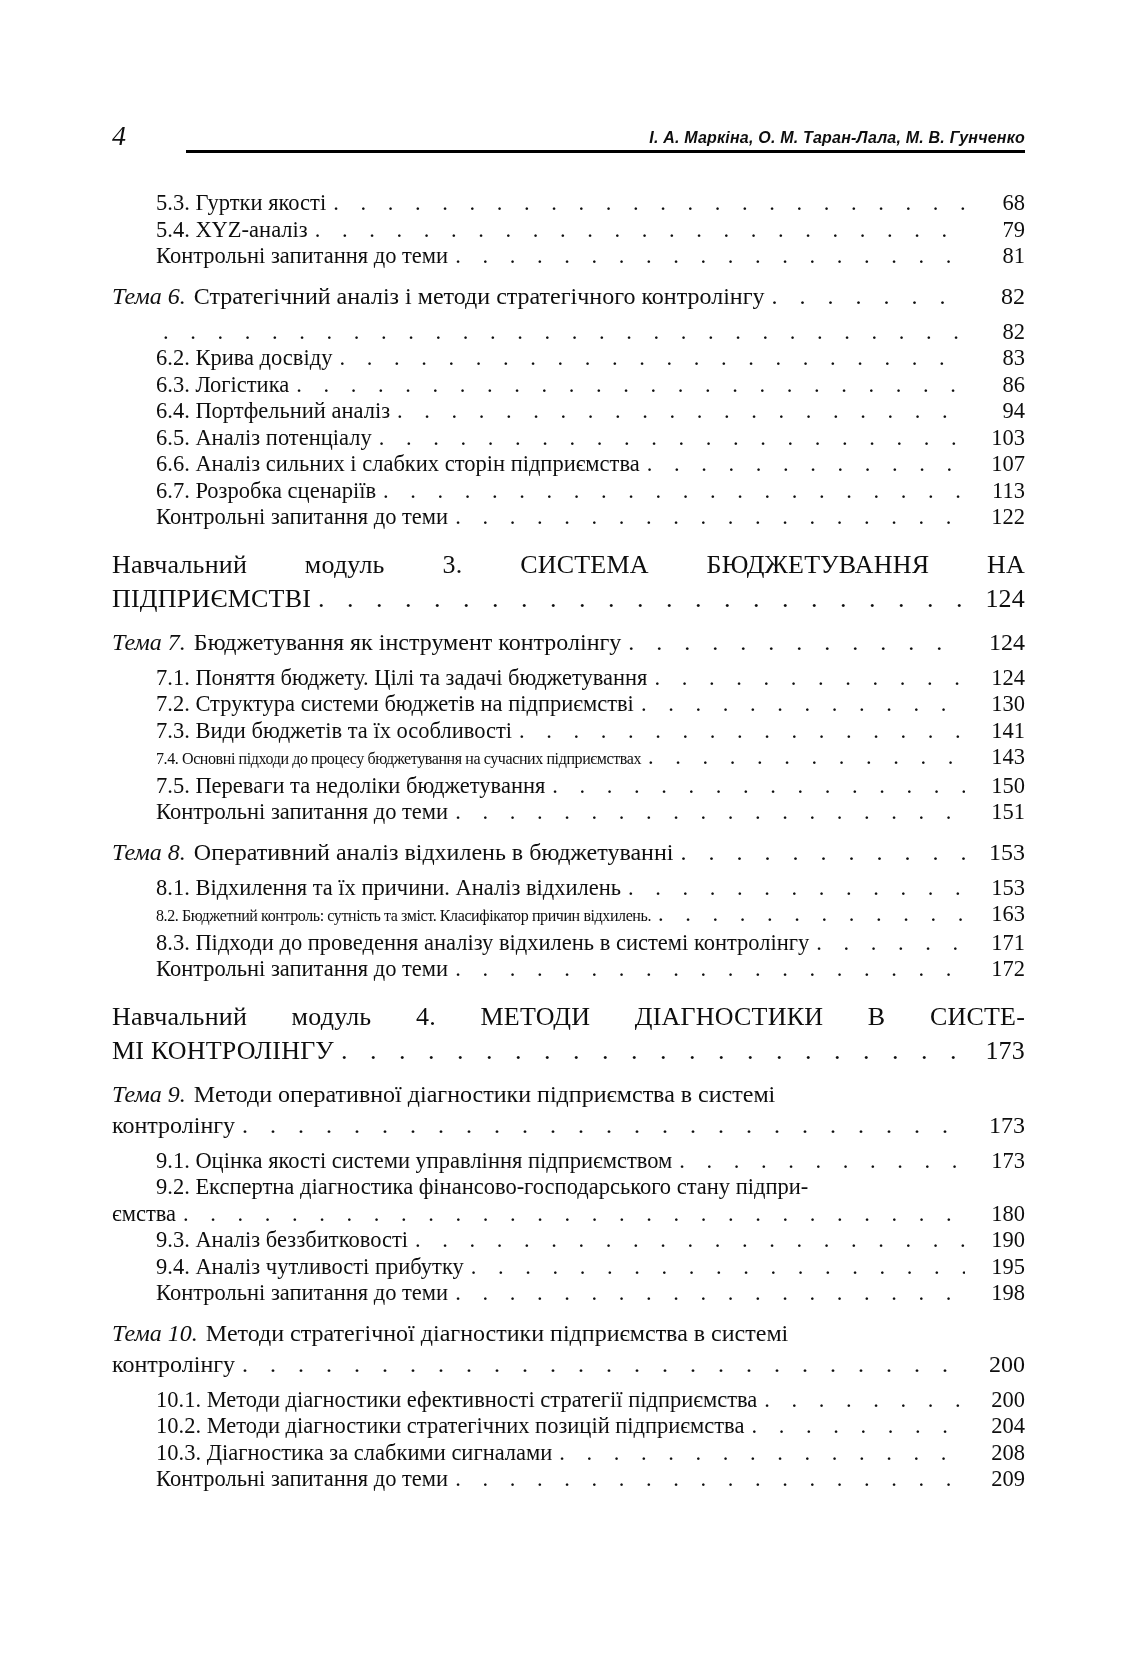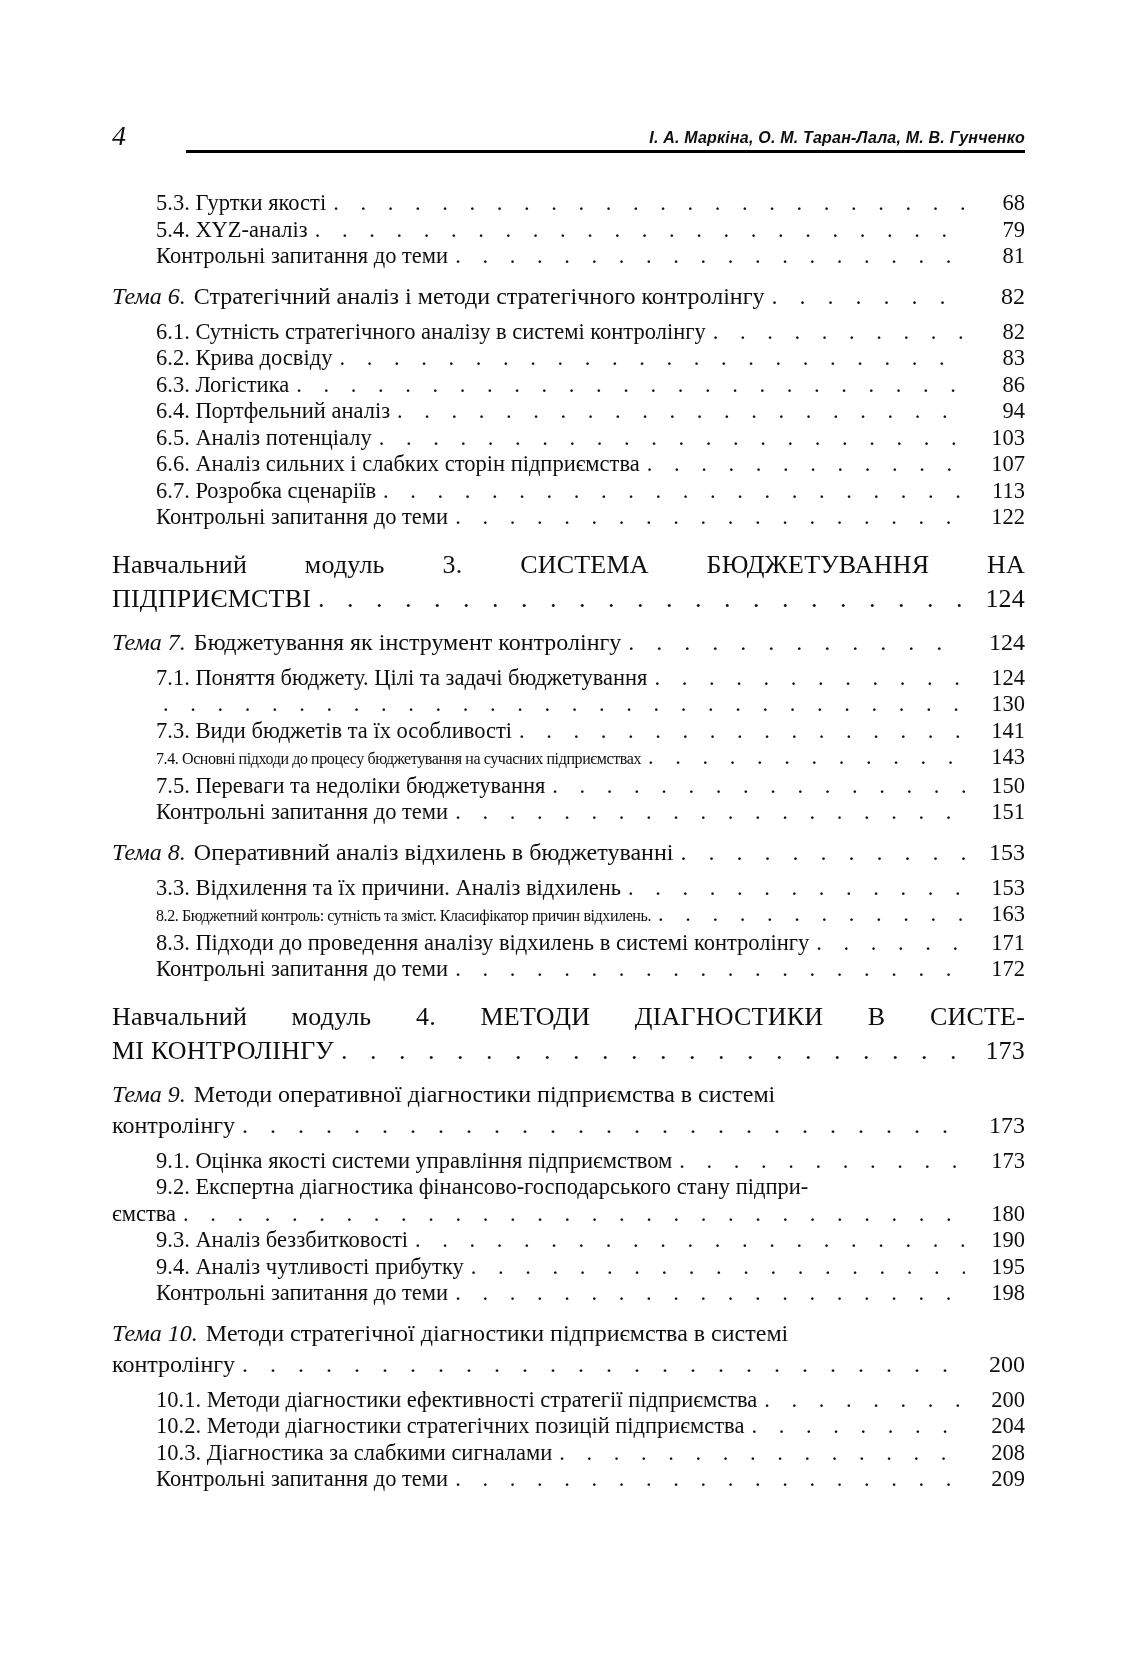--- a/index.html
+++ b/index.html
@@ -86,21 +86,20 @@
         <span class="leader">. . . . . . . . . . . . . . . . . . . . . . . . . . . . . . . . . . . . . . . . . . . . . . . . . . . . . . . . . . . . . . . . . . . . . . . . . . . . . . . . . . . . . . . . . .</span>
         <span class="pg">81</span>
       </div>
       <div class="row tema">
         <span class="prefix">Тема 6.</span>
         <span class="t">Стратегічний аналіз і методи стратегічного контролінгу</span>
         <span class="leader">. . . . . . . . . . . . . . . . . . . . . . . . . . . . . . . . . . . . . . . . . . . . . . . . . . . . . . . . . . . . . . . . . . . . . . . . . . . . . . . . . . . . . . . . . .</span>
         <span class="pg">82</span>
       </div>
       <div class="row sub">
-        <span class="t">6.1. Сутність стратегічного аналізу в системі контролінгу</span>
         <span class="leader">. . . . . . . . . . . . . . . . . . . . . . . . . . . . . . . . . . . . . . . . . . . . . . . . . . . . . . . . . . . . . . . . . . . . . . . . . . . . . . . . . . . . . . . . . .</span>
         <span class="pg">82</span>
       </div>
       <div class="row sub">
         <span class="t">6.2. Крива досвіду</span>
         <span class="leader">. . . . . . . . . . . . . . . . . . . . . . . . . . . . . . . . . . . . . . . . . . . . . . . . . . . . . . . . . . . . . . . . . . . . . . . . . . . . . . . . . . . . . . . . . .</span>
         <span class="pg">83</span>
       </div>
       <div class="row sub">
         <span class="t">6.3. Логістика</span>
@@ -143,20 +142,21 @@
         <span class="t">Бюджетування як інструмент контролінгу</span>
         <span class="leader">. . . . . . . . . . . . . . . . . . . . . . . . . . . . . . . . . . . . . . . . . . . . . . . . . . . . . . . . . . . . . . . . . . . . . . . . . . . . . . . . . . . . . . . . . .</span>
         <span class="pg">124</span>
       </div>
       <div class="row sub">
         <span class="t">7.1. Поняття бюджету. Цілі та задачі бюджетування</span>
         <span class="leader">. . . . . . . . . . . . . . . . . . . . . . . . . . . . . . . . . . . . . . . . . . . . . . . . . . . . . . . . . . . . . . . . . . . . . . . . . . . . . . . . . . . . . . . . . .</span>
         <span class="pg">124</span>
       </div>
       <div class="row sub">
+        <span class="t">7.2. Структура системи бюджетів на підприємстві</span>
         <span class="leader">. . . . . . . . . . . . . . . . . . . . . . . . . . . . . . . . . . . . . . . . . . . . . . . . . . . . . . . . . . . . . . . . . . . . . . . . . . . . . . . . . . . . . . . . . .</span>
         <span class="pg">130</span>
       </div>
       <div class="row sub">
         <span class="t">7.3. Види бюджетів та їх особливості</span>
         <span class="leader">. . . . . . . . . . . . . . . . . . . . . . . . . . . . . . . . . . . . . . . . . . . . . . . . . . . . . . . . . . . . . . . . . . . . . . . . . . . . . . . . . . . . . . . . . .</span>
         <span class="pg">141</span>
       </div>
       <div class="row sub fit">
         <span class="t">7.4. Основні підходи до процесу бюджетування на сучасних підприємствах</span>
@@ -173,21 +173,21 @@
         <span class="leader">. . . . . . . . . . . . . . . . . . . . . . . . . . . . . . . . . . . . . . . . . . . . . . . . . . . . . . . . . . . . . . . . . . . . . . . . . . . . . . . . . . . . . . . . . .</span>
         <span class="pg">151</span>
       </div>
       <div class="row tema">
         <span class="prefix">Тема 8.</span>
         <span class="t">Оперативний аналіз відхилень в бюджетуванні</span>
         <span class="leader">. . . . . . . . . . . . . . . . . . . . . . . . . . . . . . . . . . . . . . . . . . . . . . . . . . . . . . . . . . . . . . . . . . . . . . . . . . . . . . . . . . . . . . . . . .</span>
         <span class="pg">153</span>
       </div>
       <div class="row sub">
-        <span class="t">3.3. Відхилення та їх причини. Аналіз відхилень</span>
+        <span class="t">8.1. Відхилення та їх причини. Аналіз відхилень</span>
         <span class="leader">. . . . . . . . . . . . . . . . . . . . . . . . . . . . . . . . . . . . . . . . . . . . . . . . . . . . . . . . . . . . . . . . . . . . . . . . . . . . . . . . . . . . . . . . . .</span>
         <span class="pg">153</span>
       </div>
       <div class="row sub fit">
         <span class="t">8.2. Бюджетний контроль: сутність та зміст. Класифікатор причин відхилень.</span>
         <span class="leader">. . . . . . . . . . . . . . . . . . . . . . . . . . . . . . . . . . . . . . . . . . . . . . . . . . . . . . . . . . . . . . . . . . . . . . . . . . . . . . . . . . . . . . . . . .</span>
         <span class="pg">163</span>
       </div>
       <div class="row sub">
         <span class="t">8.3. Підходи до проведення аналізу відхилень в системі контролінгу</span>

